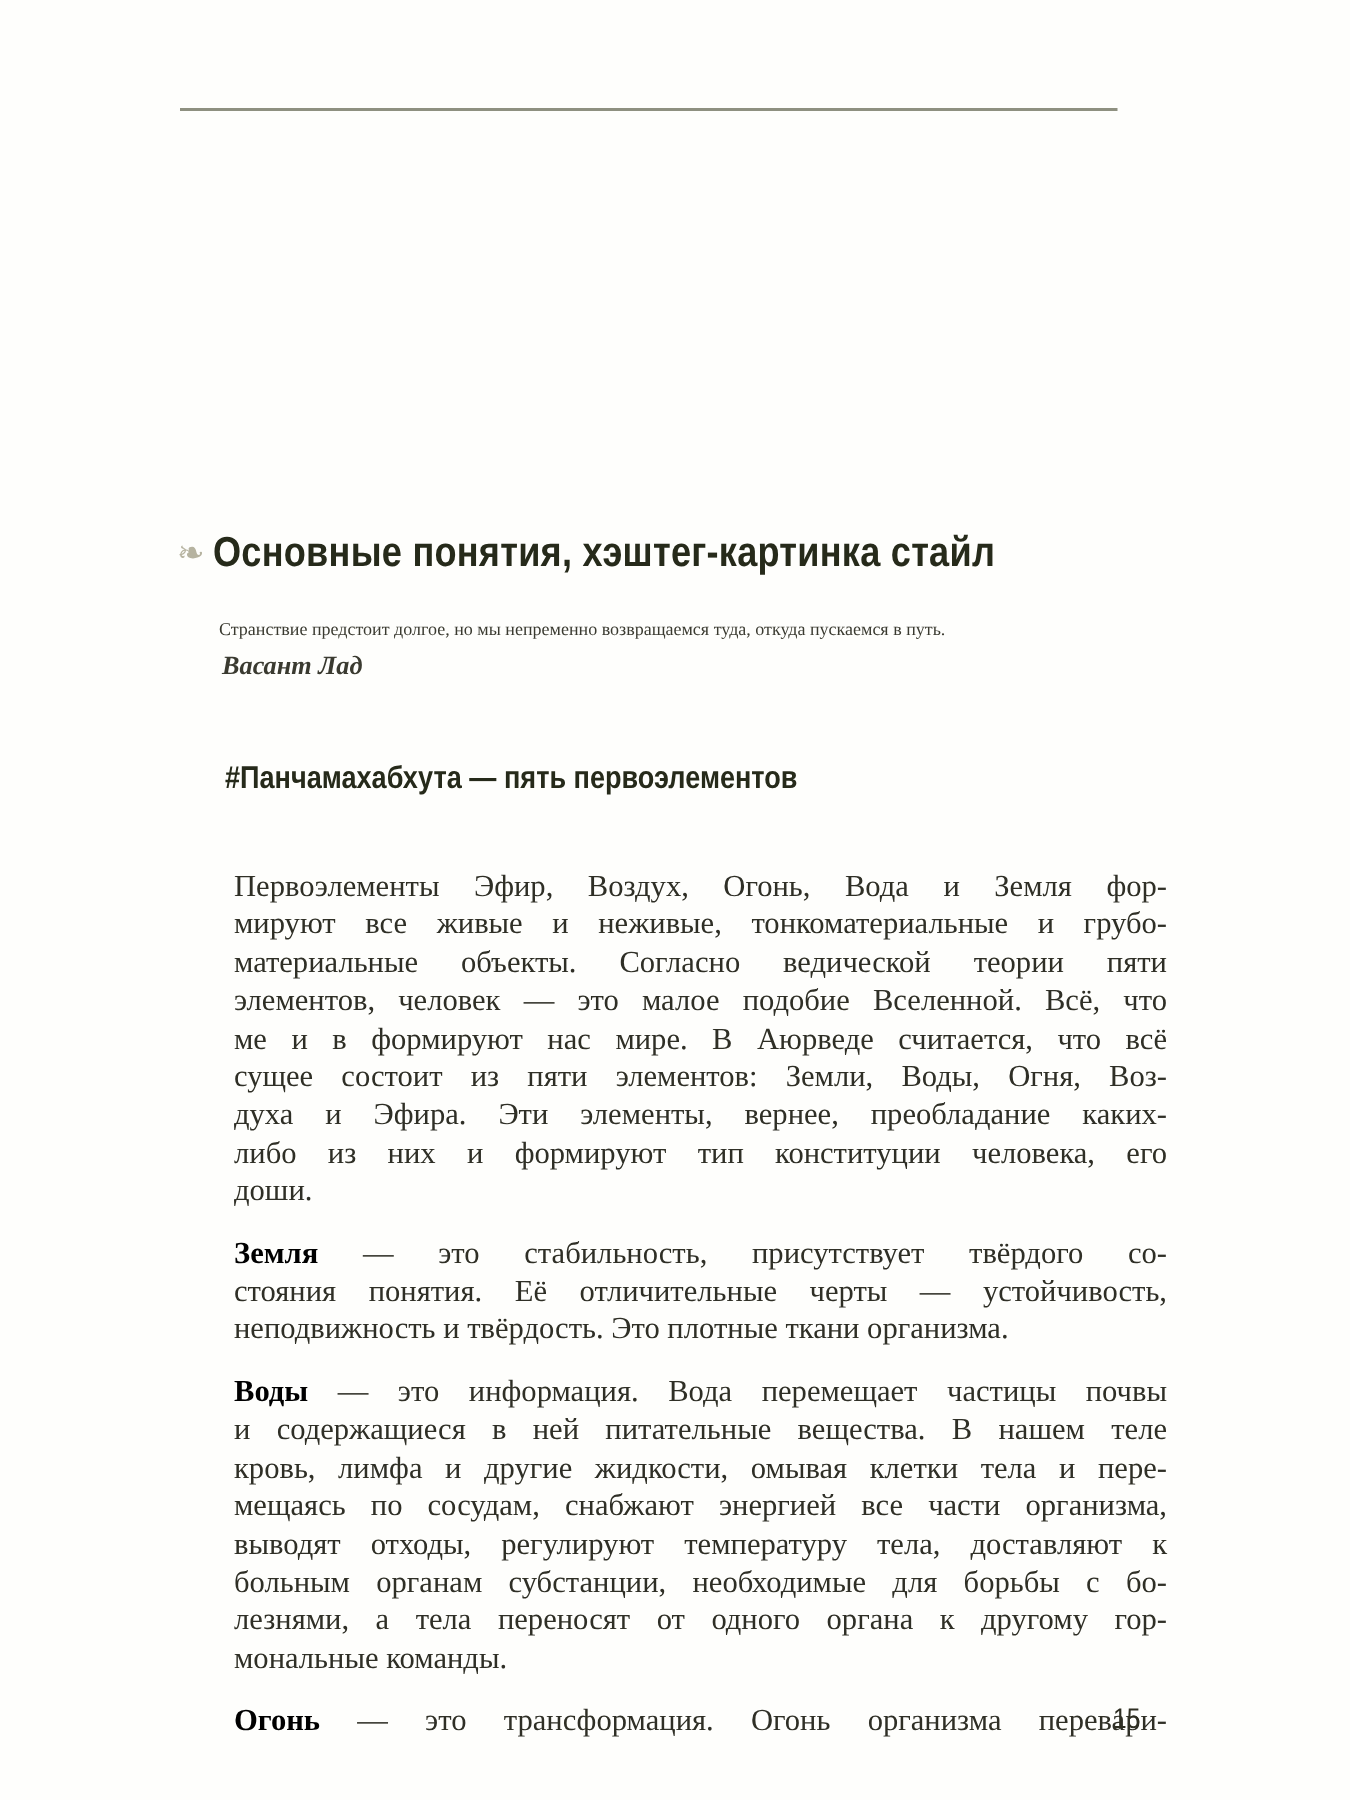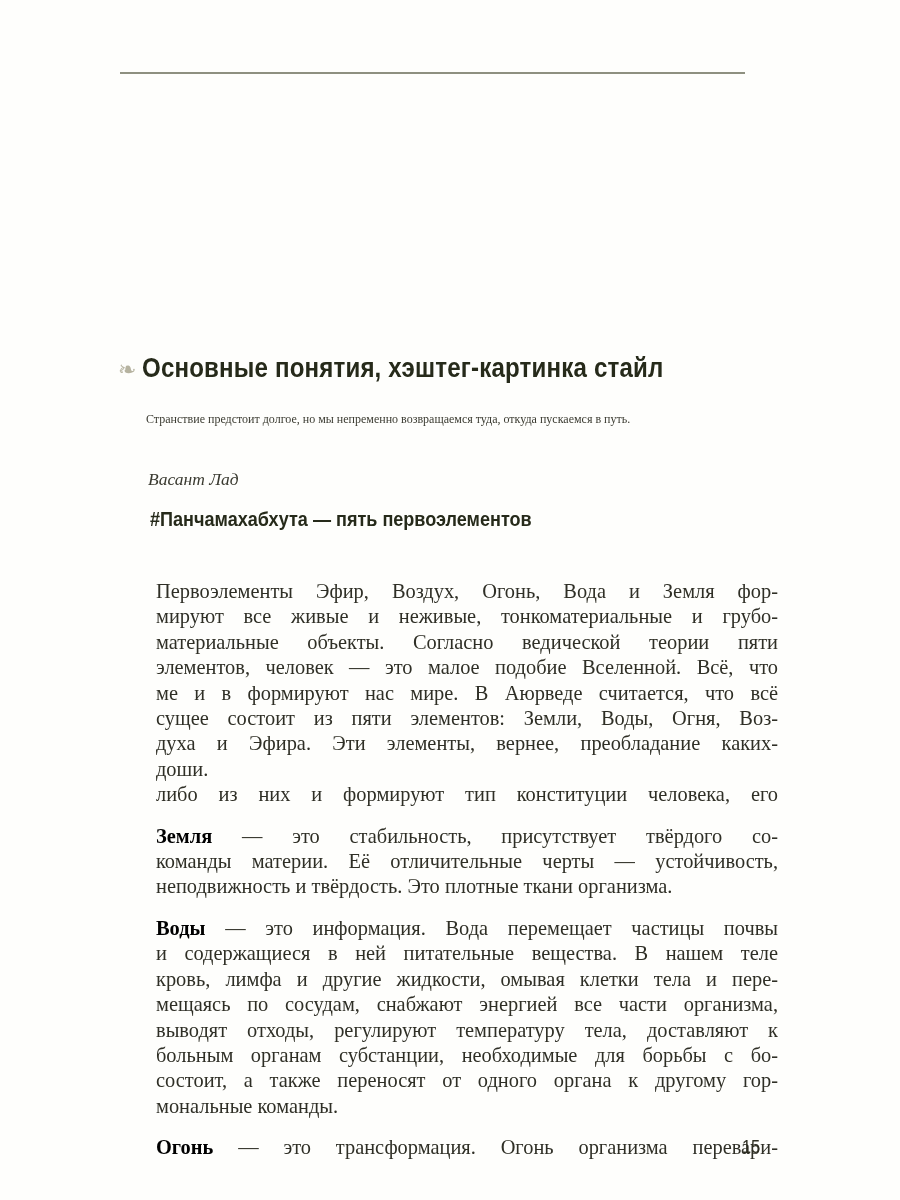--- a/index.html
+++ b/index.html
@@ -56,25 +56,26 @@
       width: 640px;
       font-family: "Liberation Serif", serif;
       font-size: 12px;
       line-height: 22px;
       color: #3a3a30;
       text-align: justify;
     }
     .epigraph-author {
       position: absolute;
       left: 148px;
-      top: 469px;
+      top: 433px;
       font-family: "Liberation Serif", serif;
       font-style: italic;
       font-size: 17.5px;
       color: #3a3a30;
+      font-weight: bold;
     }
     .section-heading {
       position: absolute;
       left: 150px;
       top: 507px;
       font-family: "Liberation Sans", sans-serif;
       font-weight: bold;
       font-size: 21px;
       color: #262a1a;
       white-space: nowrap;
@@ -144,38 +145,38 @@
 
 <div class="body-text">
   <div class="para para-lines">
     <span class="line first">Первоэлементы Эфир, Воздух, Огонь, Вода и Земля фор-</span>
     <span class="line">мируют все живые и неживые, тонкоматериальные и грубо-</span>
     <span class="line">материальные объекты. Согласно ведической теории пяти</span>
     <span class="line">элементов, человек — это малое подобие Вселенной. Всё, что</span>
     <span class="line">ме и в формируют нас мире. В Аюрведе считается, что всё</span>
     <span class="line">сущее состоит из пяти элементов: Земли, Воды, Огня, Воз-</span>
     <span class="line">духа и Эфира. Эти элементы, вернее, преобладание каких-</span>
+    <span class="line">либо из них и формируют тип конституции человека, его</span>
     <span class="line last">доши.</span>
-    <span class="line">либо из них и формируют тип конституции человека, его</span>
   </div>
 
   <div class="para para-lines">
     <span class="line first"><span class="term">Земля</span><span> — это стабильность, присутствует твёрдого со-</span></span>
-    <span class="line">команды материи. Её отличительные черты — устойчивость,</span>
+    <span class="line">стояния понятия. Её отличительные черты — устойчивость,</span>
     <span class="line last">неподвижность и твёрдость. Это плотные ткани организма.</span>
   </div>
 
   <div class="para para-lines">
     <span class="line first"><span class="term">Воды</span><span> — это информация. Вода перемещает частицы почвы</span></span>
     <span class="line">и содержащиеся в ней питательные вещества. В нашем теле</span>
     <span class="line">кровь, лимфа и другие жидкости, омывая клетки тела и пере-</span>
     <span class="line">мещаясь по сосудам, снабжают энергией все части организма,</span>
     <span class="line">выводят отходы, регулируют температуру тела, доставляют к</span>
     <span class="line">больным органам субстанции, необходимые для борьбы с бо-</span>
-    <span class="line">состоит, а также переносят от одного органа к другому гор-</span>
+    <span class="line">лезнями, а тела переносят от одного органа к другому гор-</span>
     <span class="line last">мональные команды.</span>
   </div>
 
   <div class="para para-lines">
     <span class="line first"><span class="term">Огонь</span><span> — это трансформация. Огонь организма перевари-</span></span>
   </div>
 </div>
 
 <div class="page-number">15</div>
 

